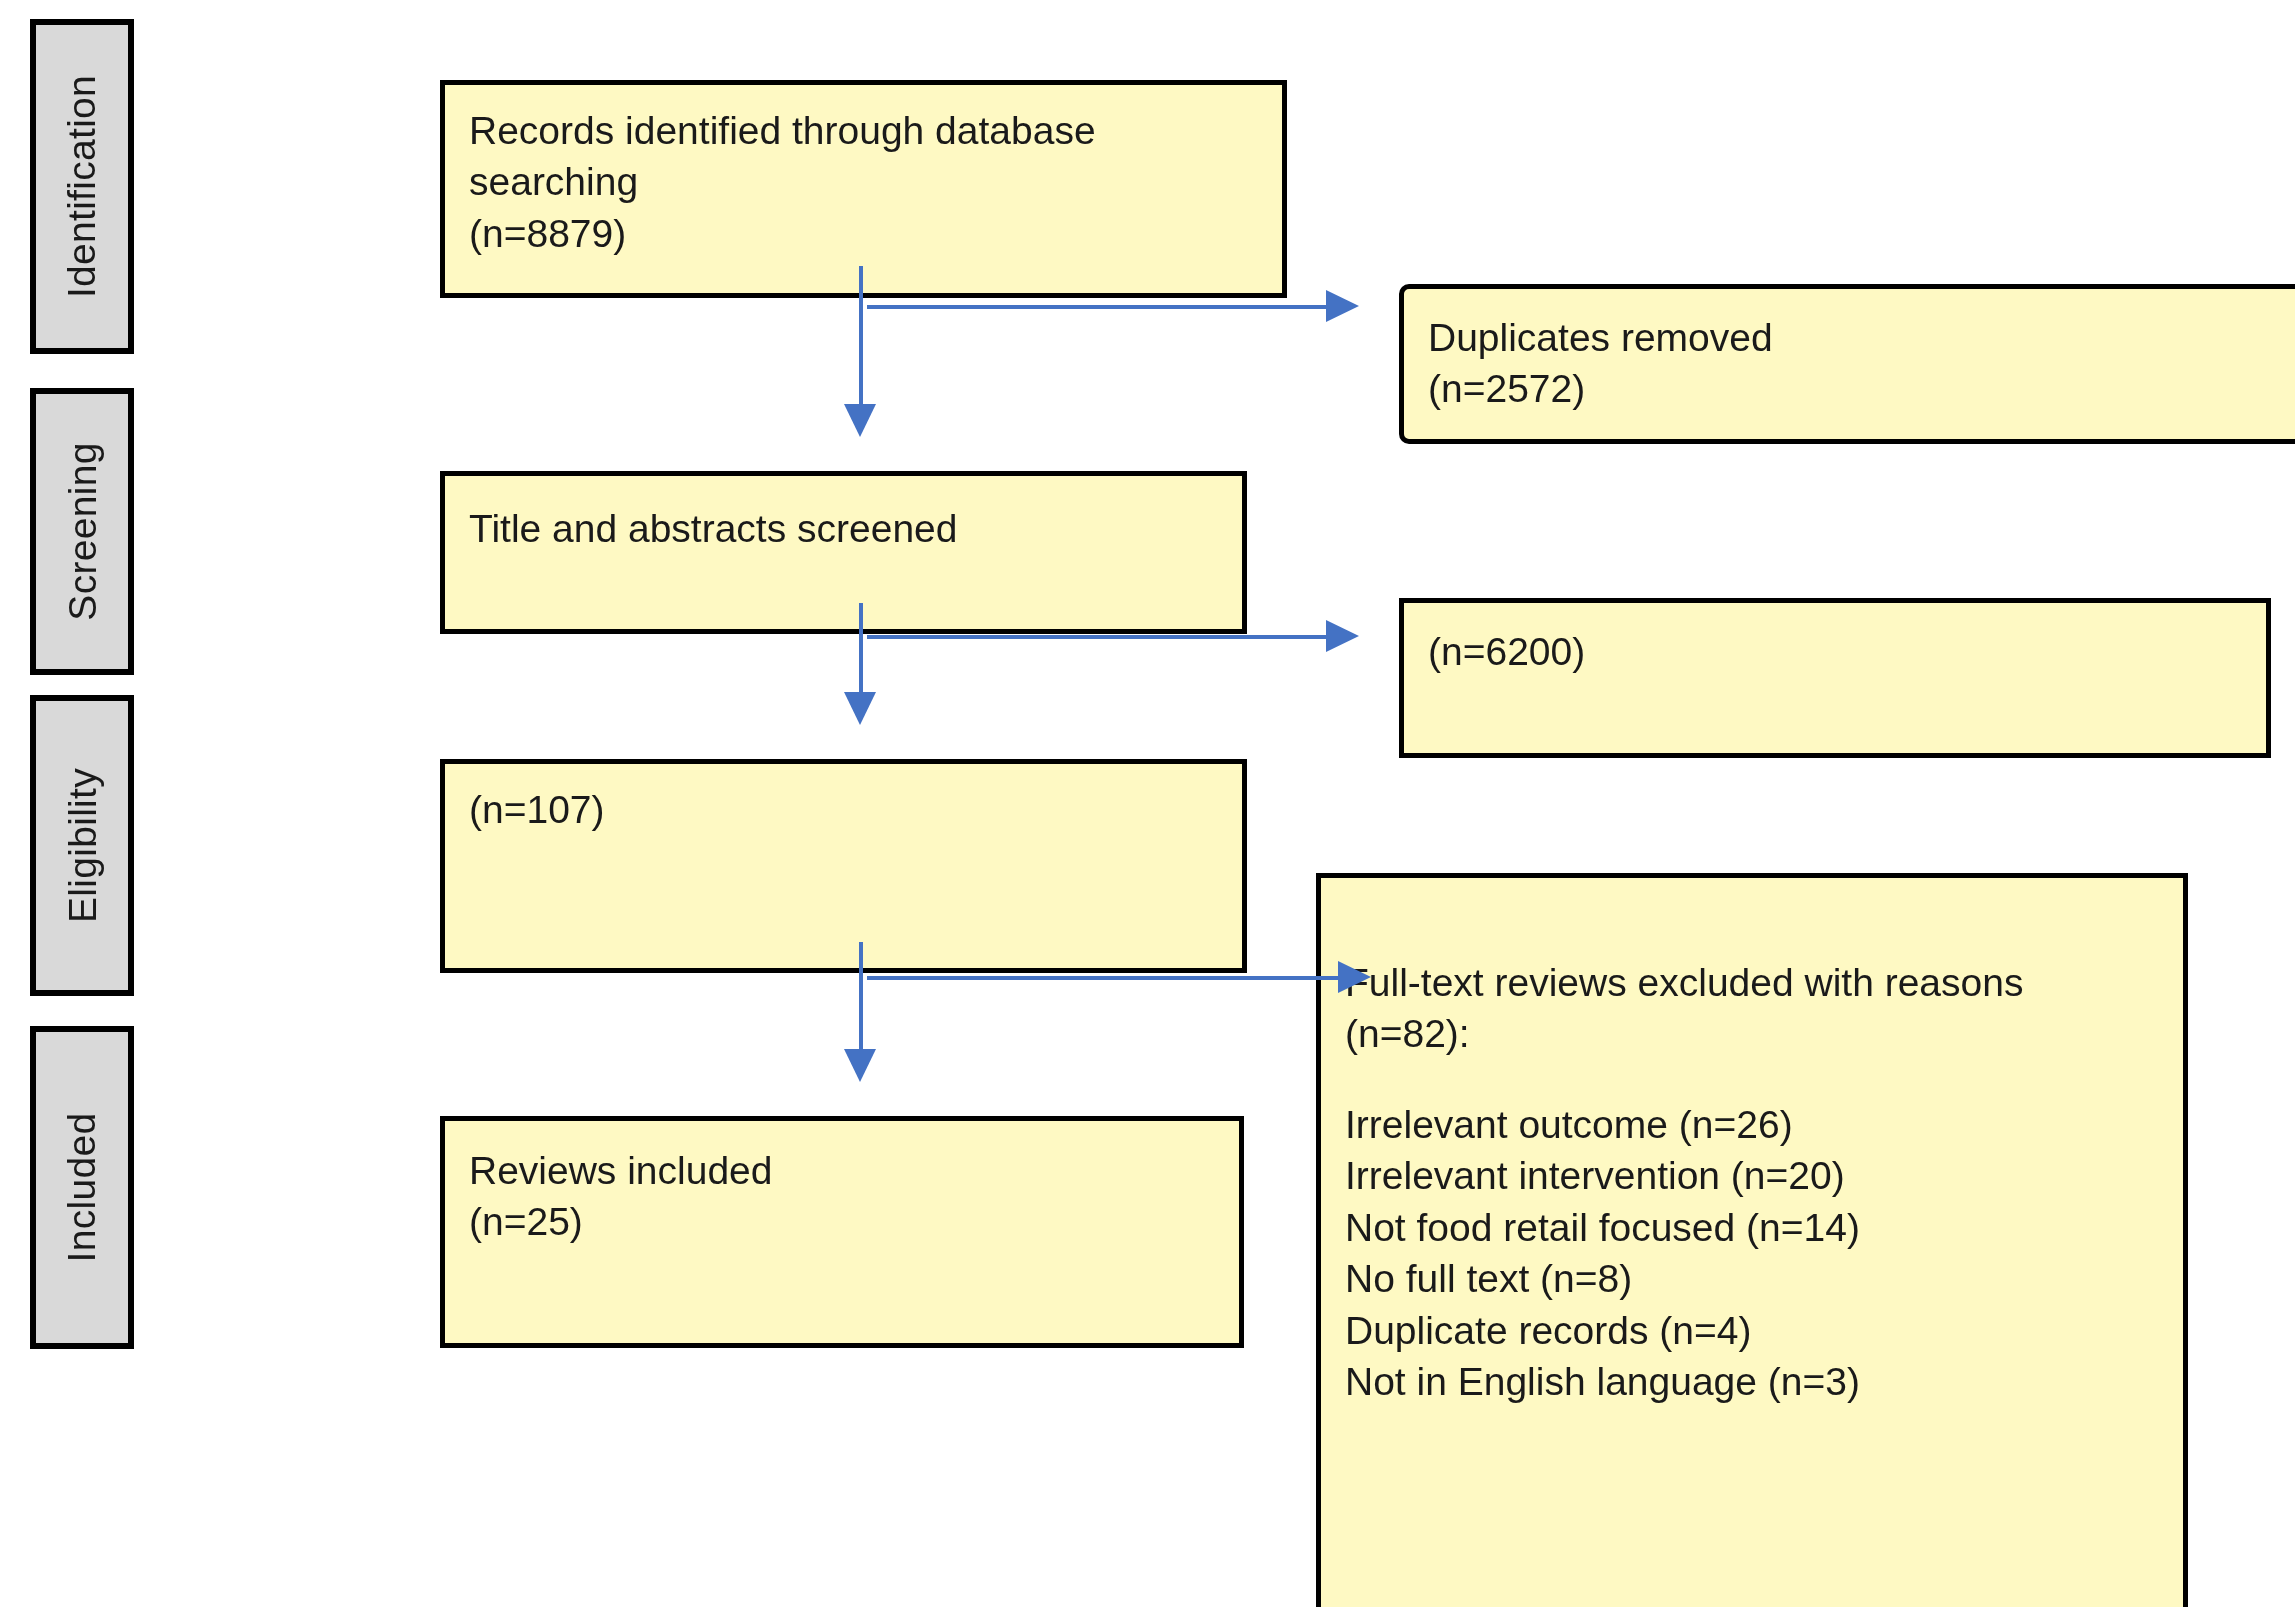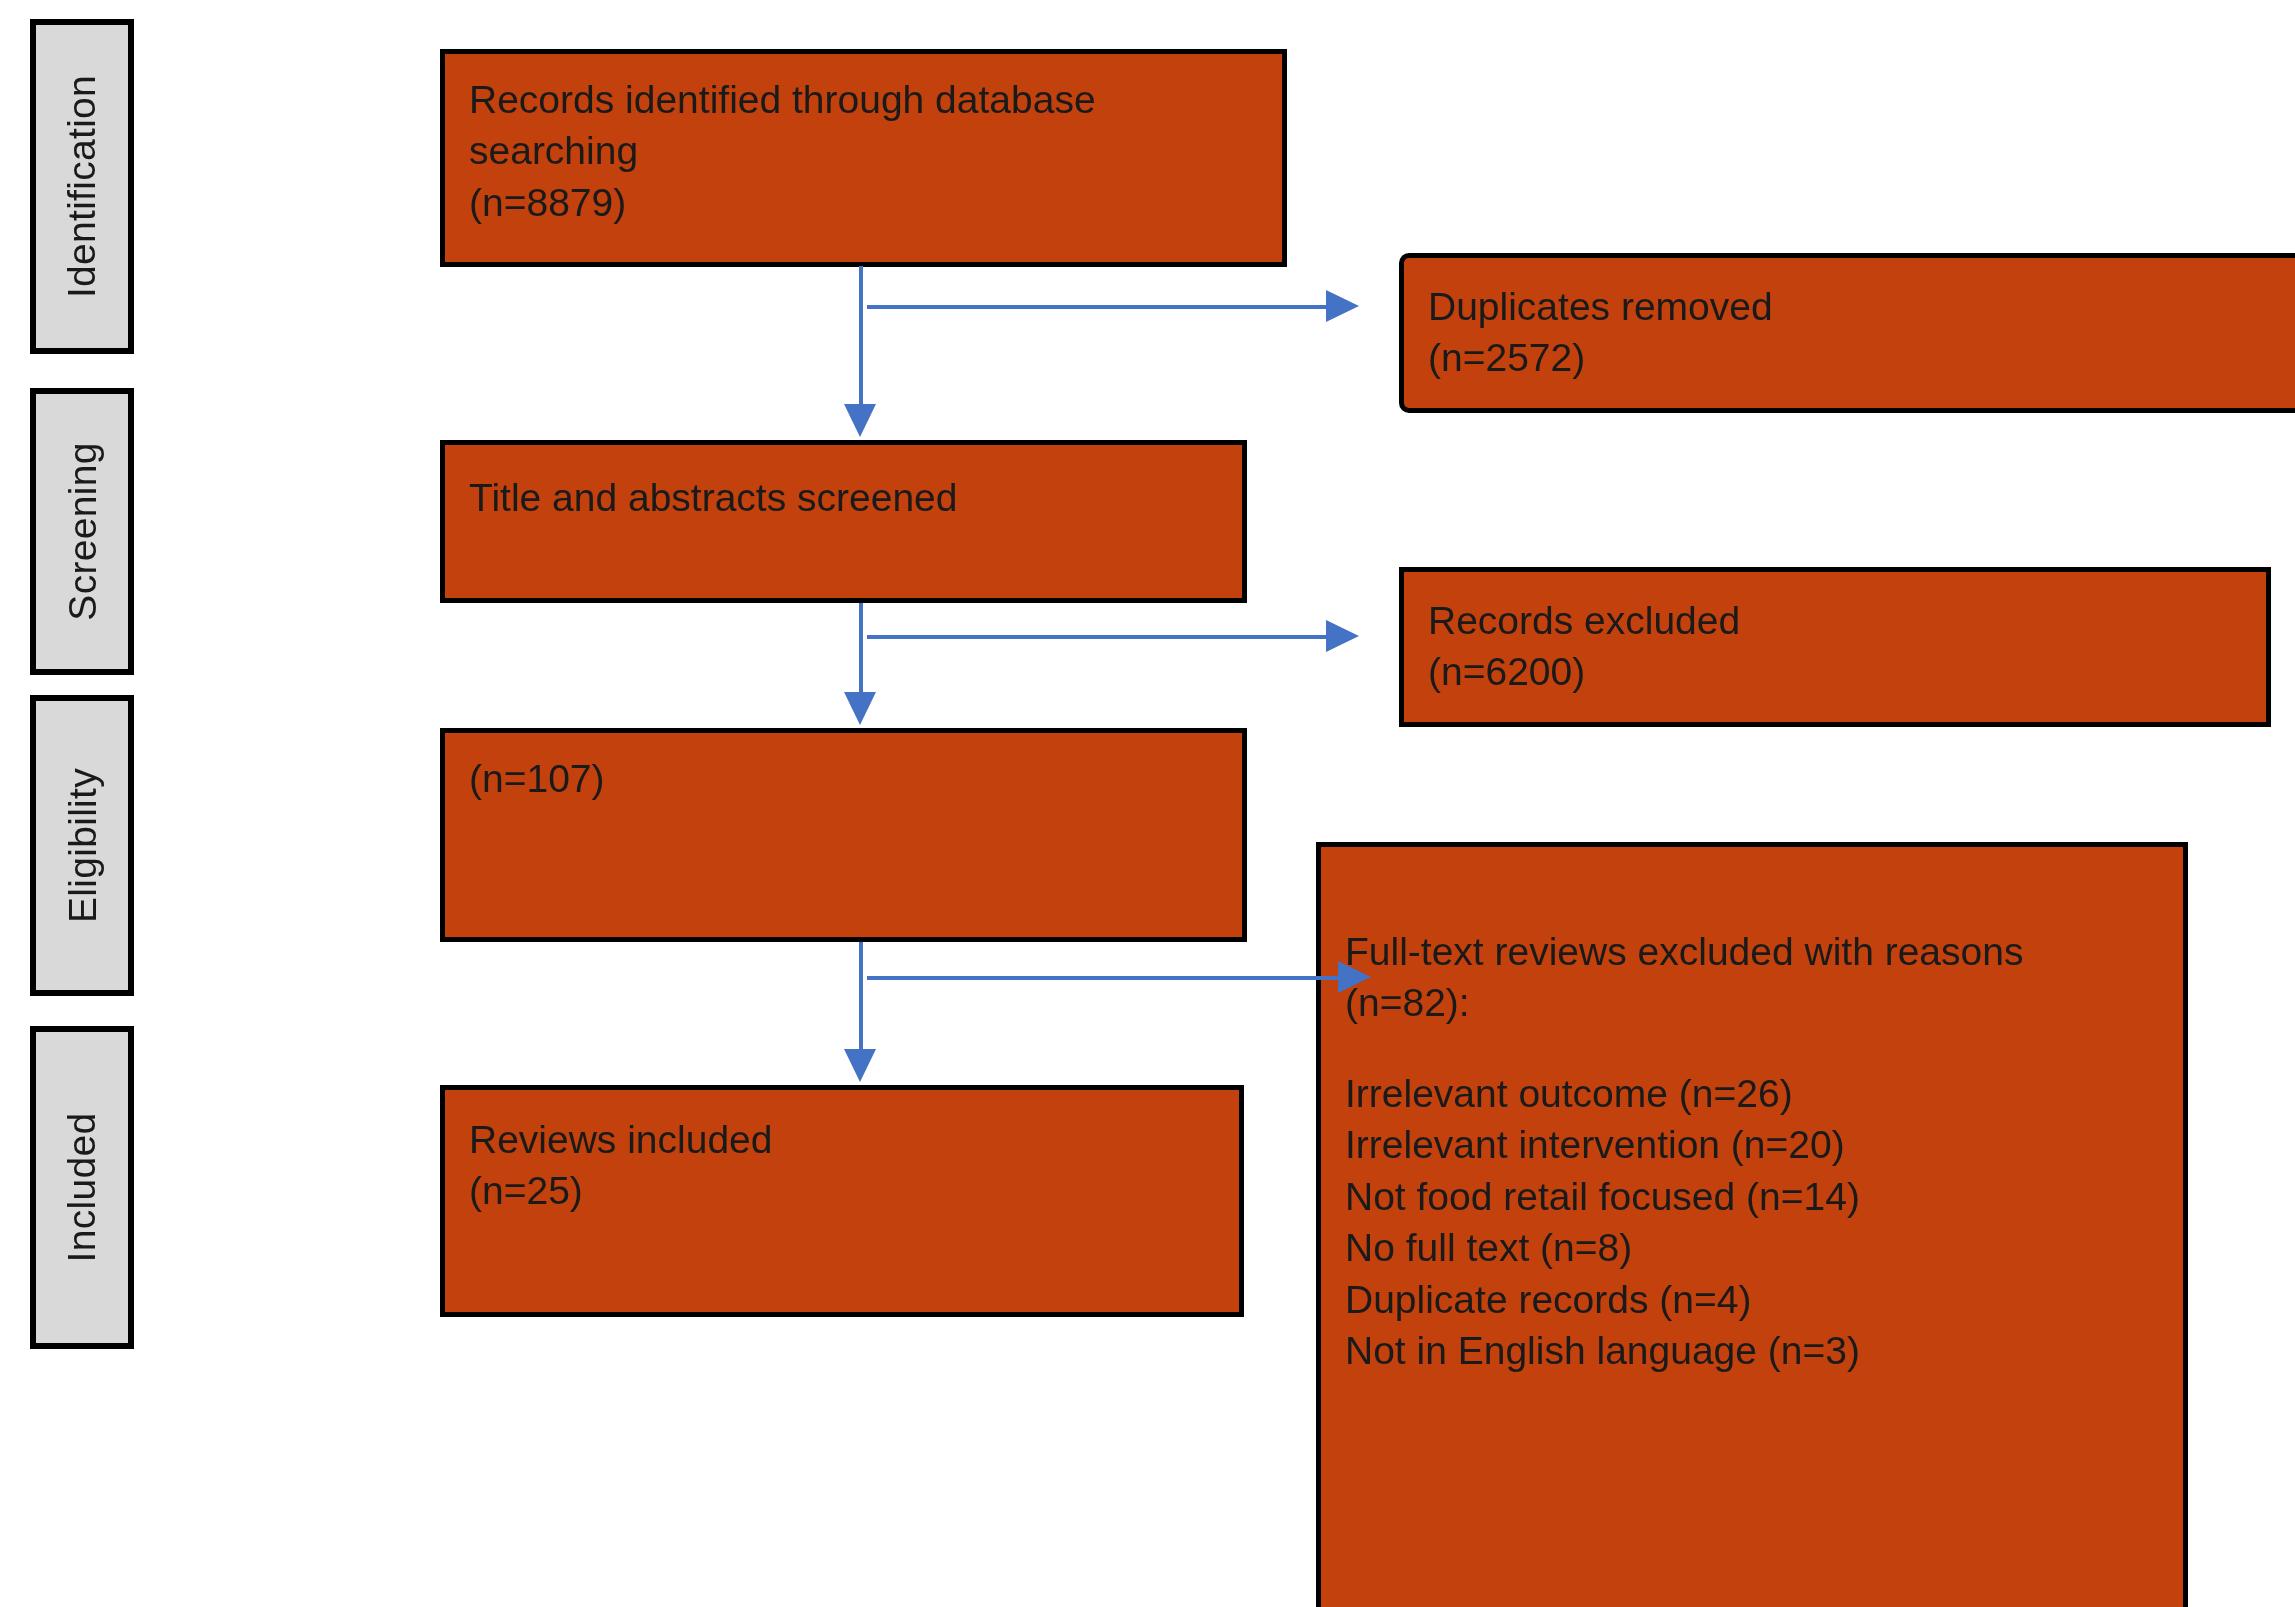--- a/index.html
+++ b/index.html
@@ -32,24 +32,25 @@
     white-space: nowrap;
     font-size: 39px;
     color: #1a1a1a;
     letter-spacing: 0.3px;
     line-height: 1;
   }
 
   
   .flow-box {
     position: absolute;
-    background: #c2410c;
+    background: #fef9c3;
     border: 5.7px solid #000000;
     box-sizing: border-box;
     color: #1a1a1a;
+    margin-top: 31px;
   }
   .flow-box .inner {
     position: absolute;
     left: 24px;
     right: 24px;
   }
   .flow-box .line {
     font-size: 39px;
     line-height: 1.32;
     white-space: pre-wrap;
@@ -135,21 +136,20 @@
 
   <div class="flow-box" style="left:1399px; top:253px; width:1016px; height:160px;border-radius:10px;">
     <div class="inner" style="top:23px;">
       <div class="line tc">Duplicates removed</div>
       <div class="line tc">(n=2572)</div>
     </div>
   </div>
 
   <div class="flow-box" style="left:1399px; top:567px; width:872px; height:160px;">
     <div class="inner" style="top:23px;">
-      <div class="line tc">Records excluded</div>
       <div class="line tc">(n=6200)</div>
     </div>
   </div>
 
   <div class="flow-box" style="left:1316px; top:842px; width:872px; height:874px;">
     <div class="inner" style="top:79px;">
       <div class="line tl">Full-text reviews excluded with reasons</div>
       <div class="line tl">(n=82):</div>
       <span class="spacer"></span>
       <div class="line tl">Irrelevant outcome (n=26)</div>

